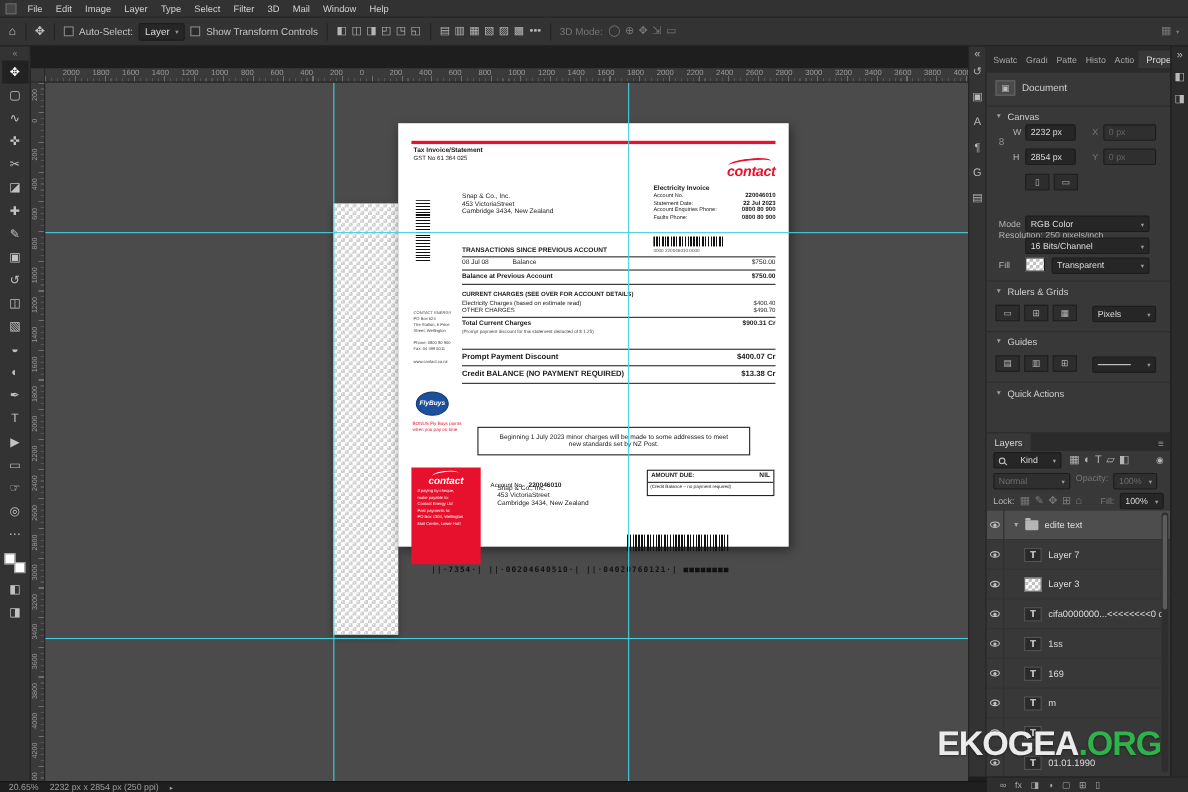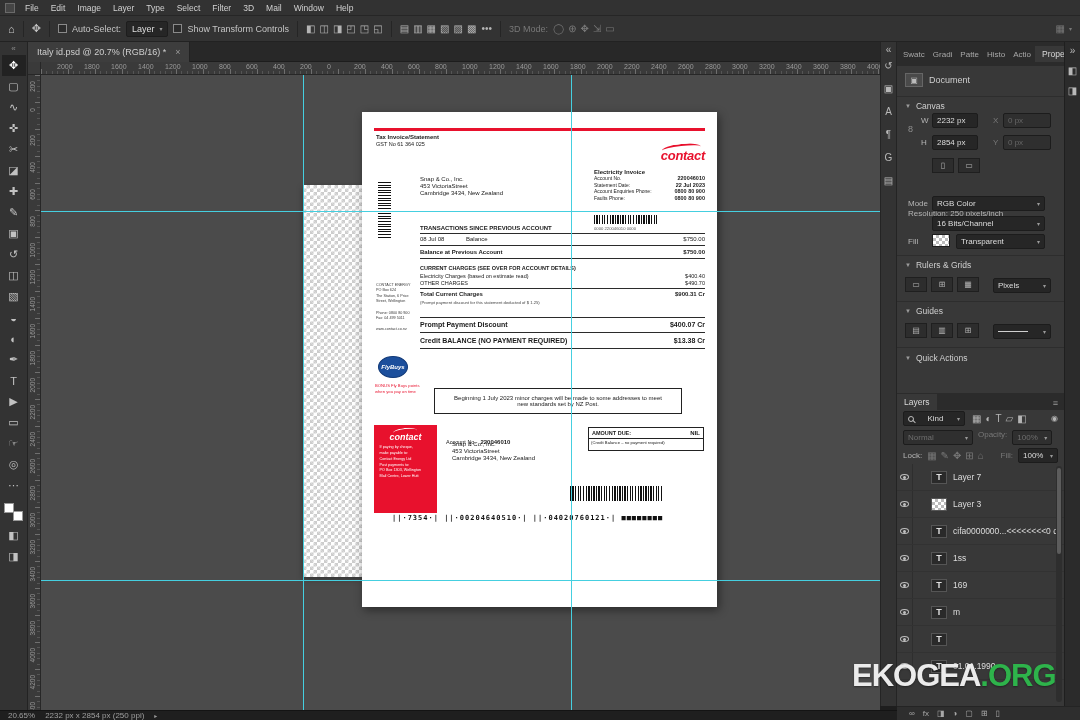--- a/index.html
+++ b/index.html
@@ -54,21 +54,21 @@
 
   
   .viewport{position:absolute;top:75px;left:41px;width:839px;height:635px;background:#4b4b4b;overflow:hidden;}
   .checker{position:absolute;left:262px;top:110px;width:59px;height:392px;background-color:#fff;
     background-image:linear-gradient(45deg,#cdcdcd 25%,transparent 25%,transparent 75%,#cdcdcd 75%),linear-gradient(45deg,#cdcdcd 25%,transparent 25%,transparent 75%,#cdcdcd 75%);
     background-size:7px 7px;background-position:0 0,3.5px 3.5px;box-shadow:0 2px 6px rgba(0,0,0,.35);}
   .guide-v{position:absolute;top:0;bottom:0;width:1px;background:#45cfe0;z-index:6;}
   .guide-h{position:absolute;left:0;right:0;height:1px;background:#45cfe0;z-index:6;}
 
   
-  .page{position:absolute;left:321px;top:37px;width:355px;height:495px;background:#fff;box-shadow:2px 3px 9px rgba(0,0,0,.45);color:#1a1a1a;z-index:2;}
+  .page{position:absolute;left:321px;top:37px;width:355px;height:385px;background:#fff;box-shadow:2px 3px 9px rgba(0,0,0,.45);color:#1a1a1a;z-index:2;}
   .page .t45{font-size:6px;transform:scale(.7);transform-origin:0 0;line-height:1.15;}
   .t5{font-size:5.5px;}
   .t55b{font-size:5.5px;font-weight:bold;}
   .t6{font-size:6px;}
   .t6b{font-size:6px;font-weight:bold;}
   .t7b{font-size:7px;font-weight:bold;}
   .row{position:absolute;left:58px;width:285px;display:flex;justify-content:space-between;align-items:baseline;}
   .hl{position:absolute;left:58px;width:285px;height:1px;background:#2b2b2b;}
   .redrule{position:absolute;background:#e8112d;}
   .vbarcode{position:absolute;background:repeating-linear-gradient(to bottom,#111 0 1px,transparent 1px 2.6px);}
@@ -220,26 +220,20 @@
         <span class="icon-btn dim">✥</span>
         <span class="icon-btn dim">⇲</span>
         <span class="icon-btn dim">▭</span>
       </span>
     <span style="margin-left:auto" class="iconrow">
       <span class="icon-btn dim">▦</span>
       <span class="dd-arrow dim">▾</span>
     </span>
   </div>
 
-  <div class="tabbar">
-    <div class="doc-tab">
-      <span>Italy id.psd @ 20.7% (RGB/16) *</span>
-      <span class="tab-close">×</span>
-    </div>
-  </div>
 
   <div class="toolbar">
     <span class="tb-chev">«</span>
     <div id="tools">
         <div class="tool selected">✥</div>
         <div class="tool">▢</div>
         <div class="tool">∿</div>
         <div class="tool">✜</div>
         <div class="tool">✂</div>
         <div class="tool">◪</div>
@@ -601,20 +595,28 @@
           <span class="icon-btn dim">⊞</span>
           <span class="icon-btn dim">⌂</span>
         </span>
       <span class="plabel dim2" style="margin-left:auto">Fill:</span>
       <span class="pselect" style="width:40px">
           <span>100%</span>
           <span class="dd-arrow">▾</span>
         </span>
     </div>
     <div id="layers-list" class="llist">
+        <div class="layer-row selected">
+          <span class="eye-cell">
+            <span class="eye"></span>
+          </span>
+          <span class="chevg">▾</span>
+          <span class="folder"></span>
+          <span class="lname">edite text</span>
+        </div>
         <div class="layer-row">
           <span class="eye-cell">
             <span class="eye"></span>
           </span>
           <span class="thumb text" style="margin-left:12px">T</span>
           <span class="lname">Layer 7</span>
         </div>
         <div class="layer-row">
           <span class="eye-cell">
             <span class="eye"></span>

